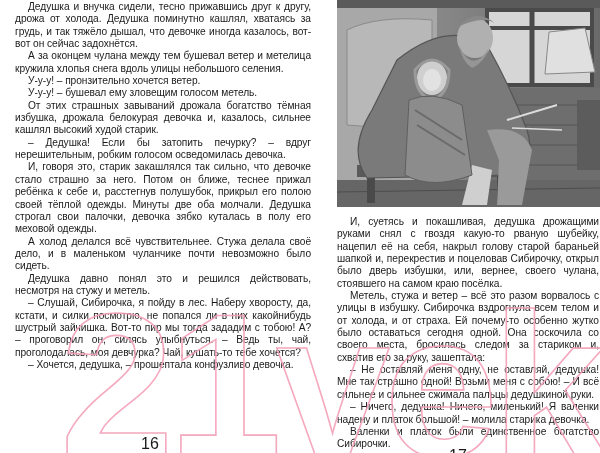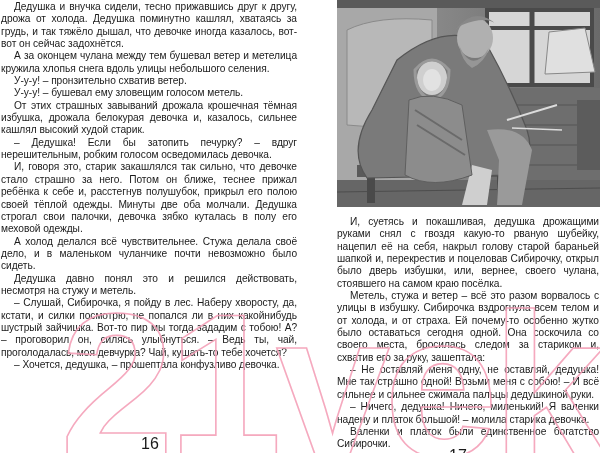--- a/index.html
+++ b/index.html
@@ -14,21 +14,21 @@
     }
     .page-left { left: 0; width: 300px; }
     .page-right { left: 300px; width: 300px; }
     .text-block {
       position: absolute;
       font-size: 10.2px;
       line-height: 12.35px;
       text-align: justify;
       letter-spacing: -0.05px;
     }
-    .page-left .text-block { left: 1px; top: 1px; width: 296px; }
+    .page-left .text-block { left: 15px; top: 1px; width: 296px; }
     .page-right .text-block { left: 37px; top: 216px; width: 262px; }
     .para { margin: 0; text-indent: 13px; }
     .page-number {
       position: absolute; top: 438px; width: 40px; text-align: center;
       font-size: 16px; line-height: 12px;
     }
     .page-left .page-number { left: 130px; }
     .page-right .page-number { left: 138px; margin-top: 12px; }
     .illustration {
       position: absolute; left: 37px; top: 0; width: 263px; height: 207px;
@@ -48,23 +48,23 @@
       opacity: 0.9;
     }
   </style>
 </head>
 <body>
 
 <div class="page page-left">
   <div class="text-block">
     <p class="para">Дедушка и внучка сидели, тесно прижавшись друг к другу, дрожа от холода. Дедушка поминутно кашлял, хватаясь за грудь, и так тяжёло дышал, что девочке иногда казалось, вот-вот он сейчас задохнётся.</p>
     <p class="para">А за оконцем чулана между тем бушевал ветер и метелица кружила хлопья снега вдоль улицы небольшого селения.</p>
-    <p class="para">У-у-у! – пронзительно схватив ветер.</p>
+    <p class="para">У-у-у! – пронзительно хочется ветер.</p>
     <p class="para">У-у-у! – бушевал ему зловещим голосом метель.</p>
-    <p class="para">От этих страшных завываний дрожала крошечная тёмная избушка, дрожала белокурая девочка и, казалось, сильнее кашлял высокий худой старик.</p>
+    <p class="para">От этих страшных завываний дрожала богатство тёмная избушка, дрожала белокурая девочка и, казалось, сильнее кашлял высокий худой старик.</p>
     <p class="para">– Дедушка! Если бы затопить печурку? – вдруг нерешительным, робким голосом осведомилась девочка.</p>
     <p class="para">И, говоря это, старик закашлялся так сильно, что девочке стало страшно за него. Потом он ближе, теснее прижал ребёнка к себе и, расстегнув полушубок, прикрыл его полою своей тёплой одежды. Минуты две оба молчали. Дедушка строгал свои палочки, девочка зябко куталась в полу его меховой одежды.</p>
     <p class="para">А холод делался всё чувствительнее. Стужа делала своё дело, и в маленьком чуланчике почти невозможно было сидеть.</p>
     <p class="para">Дедушка давно понял это и решился действовать, несмотря на стужу и метель.</p>
     <p class="para">– Слушай, Сибирочка, я пойду в лес. Наберу хворосту, да, кстати, и силки посмотрю, не попался ли в них какойнибудь шустрый зайчишка. Вот-то пир мы тогда зададим с тобою! А? – проговорил он, силясь улыбнуться. – Ведь ты, чай, проголодалась, моя девчурка? Чай, кушать-то тебе хочется?</p>
     <p class="para">– Хочется, дедушка, – прошептала конфузливо девочка.</p>
   </div>
   <div class="page-number">16</div>
 </div>
 

